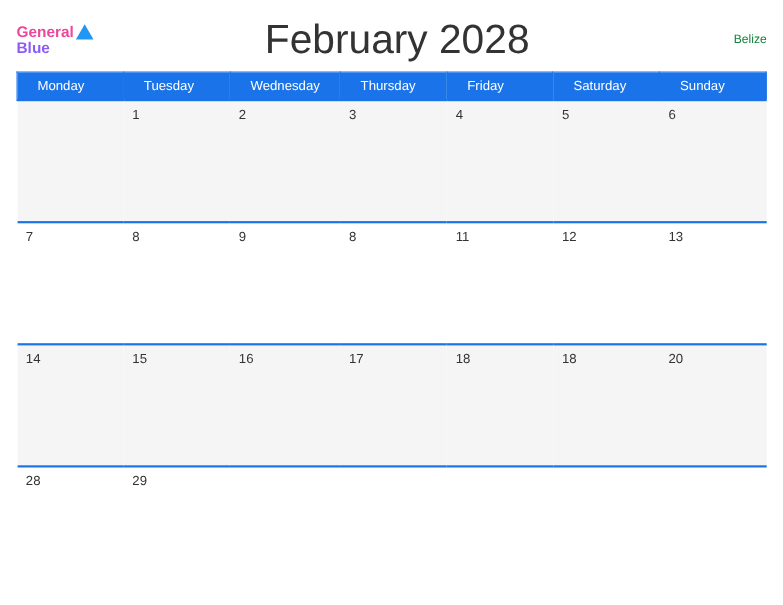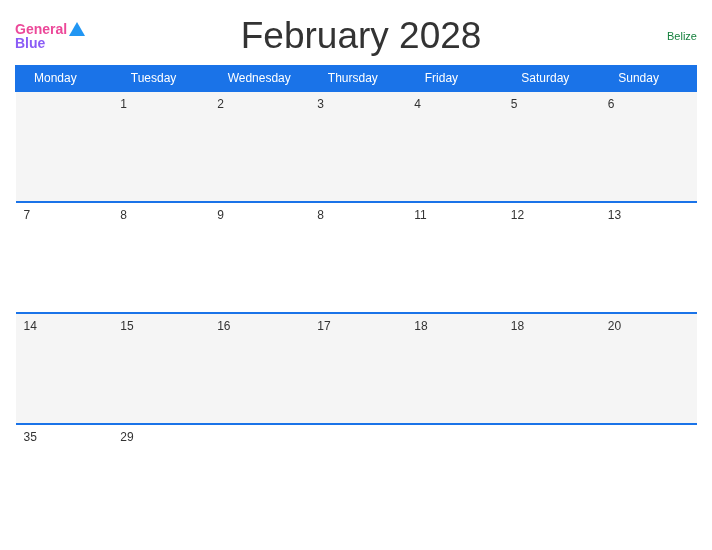--- a/index.html
+++ b/index.html
@@ -172,21 +172,21 @@
       <tr>
         <td><span class="day-num">14</span></td>
         <td><span class="day-num">15</span></td>
         <td><span class="day-num">16</span></td>
         <td><span class="day-num">17</span></td>
         <td><span class="day-num">18</span></td>
         <td><span class="day-num">18</span></td>
         <td><span class="day-num">20</span></td>
       </tr>
       <tr>
-        <td><span class="day-num">35</span></td>
+        <td><span class="day-num">28</span></td>
         <td><span class="day-num">29</span></td>
         <td></td>
         <td></td>
         <td></td>
         <td></td>
         <td></td>
       </tr>
     </tbody>
 </table>
 

